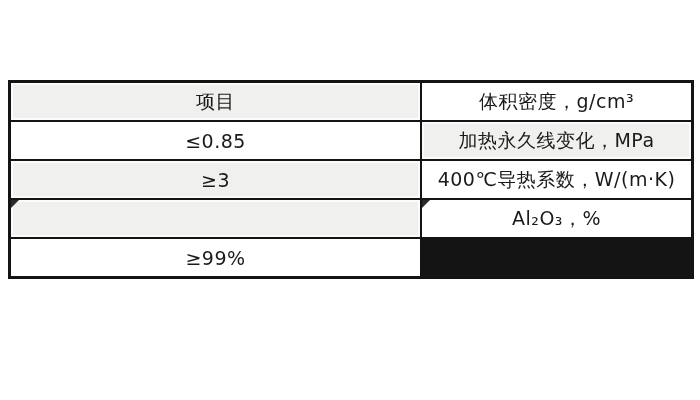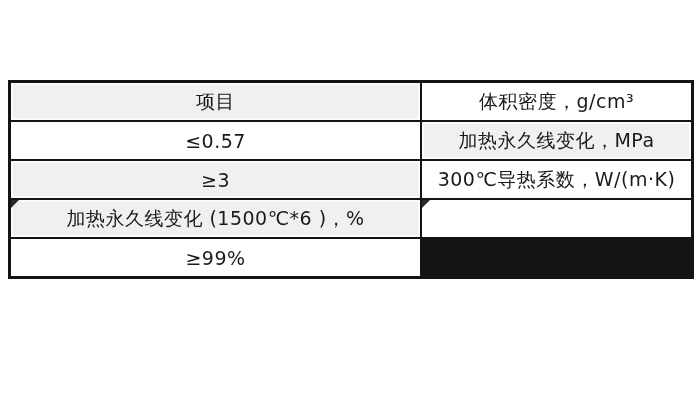--- a/index.html
+++ b/index.html
@@ -55,31 +55,31 @@
 </style>
 </head>
 <body>
 
 <div class="canvas">
   <div class="spec-table">
 
     <div class="cell shaded">项目</div>
 
     <div class="cell">体积密度，g/cm³</div>
-    <div class="cell">≤0.57</div>
+    <div class="cell">≤0.85</div>
 
     <div class="cell shaded">加热永久线变化，MPa</div>
     <div class="cell shaded">≥3</div>
 
-    <div class="cell">300℃导热系数，W/(m·K)</div>
+    <div class="cell">400℃导热系数，W/(m·K)</div>
 
     <div class="cell shaded">
       <span class="notch"></span>
-      <span>加热永久线变化 (1500℃*6 )，%</span>
     </div>
 
     <div class="cell">
       <span class="notch"></span>
+      <span>Al₂O₃，%</span>
     </div>
     <div class="cell">≥99%</div>
 
   </div>
 </div>
 
 </body></html>

